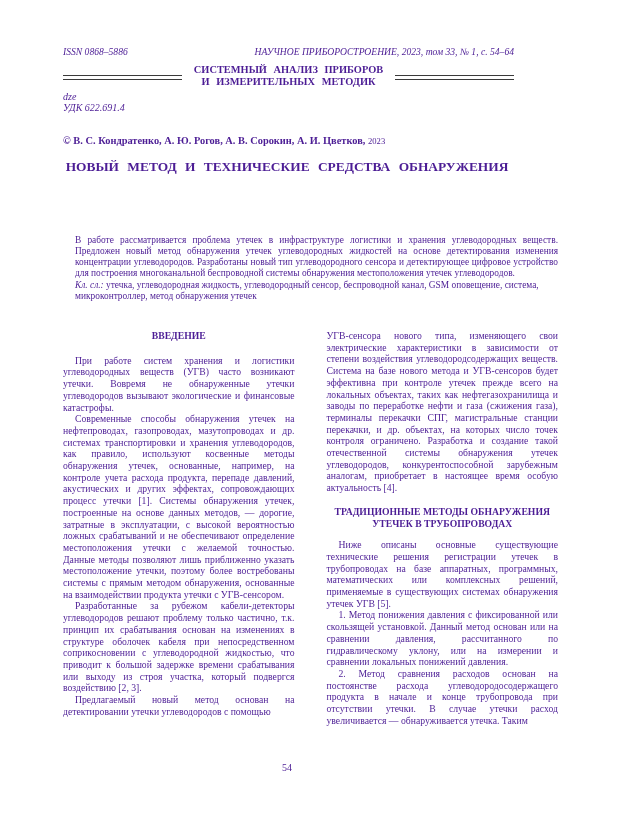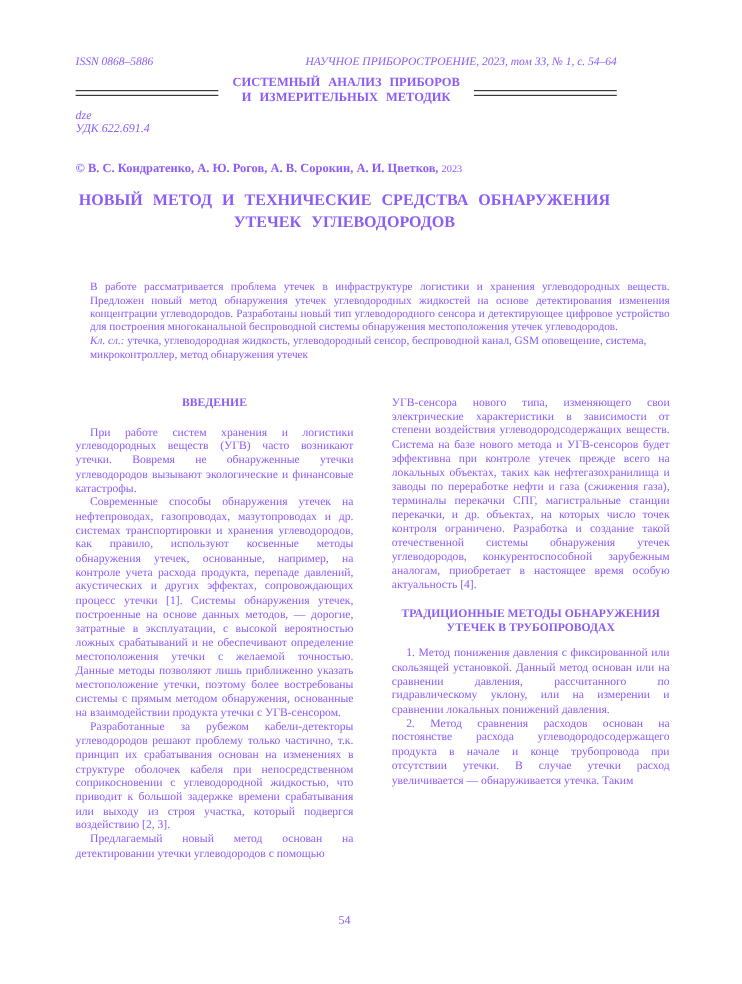--- a/index.html
+++ b/index.html
@@ -5,21 +5,21 @@
   html, body {
     margin: 0;
     padding: 0;
     background: #ffffff;
   }
   .page {
     position: relative;
     width: 574px;
     height: 820px;
     background: #ffffff;
-    color: #8b5cf6;
+    color: #4c1d95;
     font-family: "Liberation Serif", serif;
     overflow: hidden;
   }
   
   .journal-header {
     position: absolute;
     top: 46px;
     left: 63px;
     right: 60px;
     display: flex;
@@ -174,21 +174,20 @@
 
   <div class="dze-mark">dze</div>
   <div class="udc">УДК 622.691.4</div>
 
   <div class="authors">
     <span>© В. С. Кондратенко, А. Ю. Рогов, А. В. Сорокин, А. И. Цветков, </span><span class="year">2023</span>
   </div>
 
   <div class="paper-title">
     <div>НОВЫЙ МЕТОД И ТЕХНИЧЕСКИЕ СРЕДСТВА ОБНАРУЖЕНИЯ</div>
-    <div>УТЕЧЕК УГЛЕВОДОРОДОВ</div>
   </div>
 
   <div class="abstract">В работе рассматривается проблема утечек в инфраструктуре логистики и хранения углеводородных веществ. Предложен новый метод обнаружения утечек углеводородных жидкостей на основе детектирования изменения концентрации углеводородов. Разработаны новый тип углеводородного сенсора и детектирующее цифровое устройство для построения многоканальной беспроводной системы обнаружения местоположения утечек углеводородов.</div>
 
   <div class="keywords">
     <span class="kw-label">Кл. сл.:</span><span> утечка, углеводородная жидкость, углеводородный сенсор, беспроводной канал, GSM оповещение, система, микроконтроллер, метод обнаружения утечек</span>
   </div>
 
   <div class="columns">
 
@@ -196,20 +195,21 @@
       <h3 class="col-heading">ВВЕДЕНИЕ</h3>
       <p>При работе систем хранения и логистики углеводородных веществ (УГВ) часто возникают утечки. Вовремя не обнаруженные утечки углеводородов вызывают экологические и финансовые катастрофы.</p>
       <p>Современные способы обнаружения утечек на нефтепроводах, газопроводах, мазутопроводах и др. системах транспортировки и хранения углеводородов, как правило, используют косвенные методы обнаружения утечек, основанные, например, на контроле учета расхода продукта, перепаде давлений, акустических и других эффектах, сопровождающих процесс утечки [1]. Системы обнаружения утечек, построенные на основе данных методов, — дорогие, затратные в эксплуатации, с высокой вероятностью ложных срабатываний и не обеспечивают определение местоположения утечки с желаемой точностью. Данные методы позволяют лишь приближенно указать местоположение утечки, поэтому более востребованы системы с прямым методом обнаружения, основанные на взаимодействии продукта утечки с УГВ-сенсором.</p>
       <p>Разработанные за рубежом кабели-детекторы углеводородов решают проблему только частично, т.к. принцип их срабатывания основан на изменениях в структуре оболочек кабеля при непосредственном соприкосновении с углеводородной жидкостью, что приводит к большой задержке времени срабатывания или выходу из строя участка, который подвергся воздействию [2, 3].</p>
       <p>Предлагаемый новый метод основан на детектировании утечки углеводородов с помощью</p>
     </div>
 
     <div class="col">
       <p class="noindent">УГВ-сенсора нового типа, изменяющего свои электрические характеристики в зависимости от степени воздействия углеводородсодержащих веществ. Система на базе нового метода и УГВ-сенсоров будет эффективна при контроле утечек прежде всего на локальных объектах, таких как нефтегазохранилища и заводы по переработке нефти и газа (сжижения газа), терминалы перекачки СПГ, магистральные станции перекачки, и др. объектах, на которых число точек контроля ограничено. Разработка и создание такой отечественной системы обнаружения утечек углеводородов, конкурентоспособной зарубежным аналогам, приобретает в настоящее время особую актуальность [4].</p>
       <h3 class="col-heading mid">ТРАДИЦИОННЫЕ МЕТОДЫ ОБНАРУЖЕНИЯ УТЕЧЕК В ТРУБОПРОВОДАХ</h3>
+      <p>Ниже описаны основные существующие технические решения регистрации утечек в трубопроводах на базе аппаратных, программных, математических или комплексных решений, применяемые в существующих системах обнаружения утечек УГВ [5].</p>
       <p>1. Метод понижения давления с фиксированной или скользящей установкой. Данный метод основан или на сравнении давления, рассчитанного по гидравлическому уклону, или на измерении и сравнении локальных понижений давления.</p>
       <p>2. Метод сравнения расходов основан на постоянстве расхода углеводородосодержащего продукта в начале и конце трубопровода при отсутствии утечки. В случае утечки расход увеличивается — обнаруживается утечка. Таким</p>
     </div>
 
   </div>
 
   <div class="page-number">54</div>
 
 </div>
 

